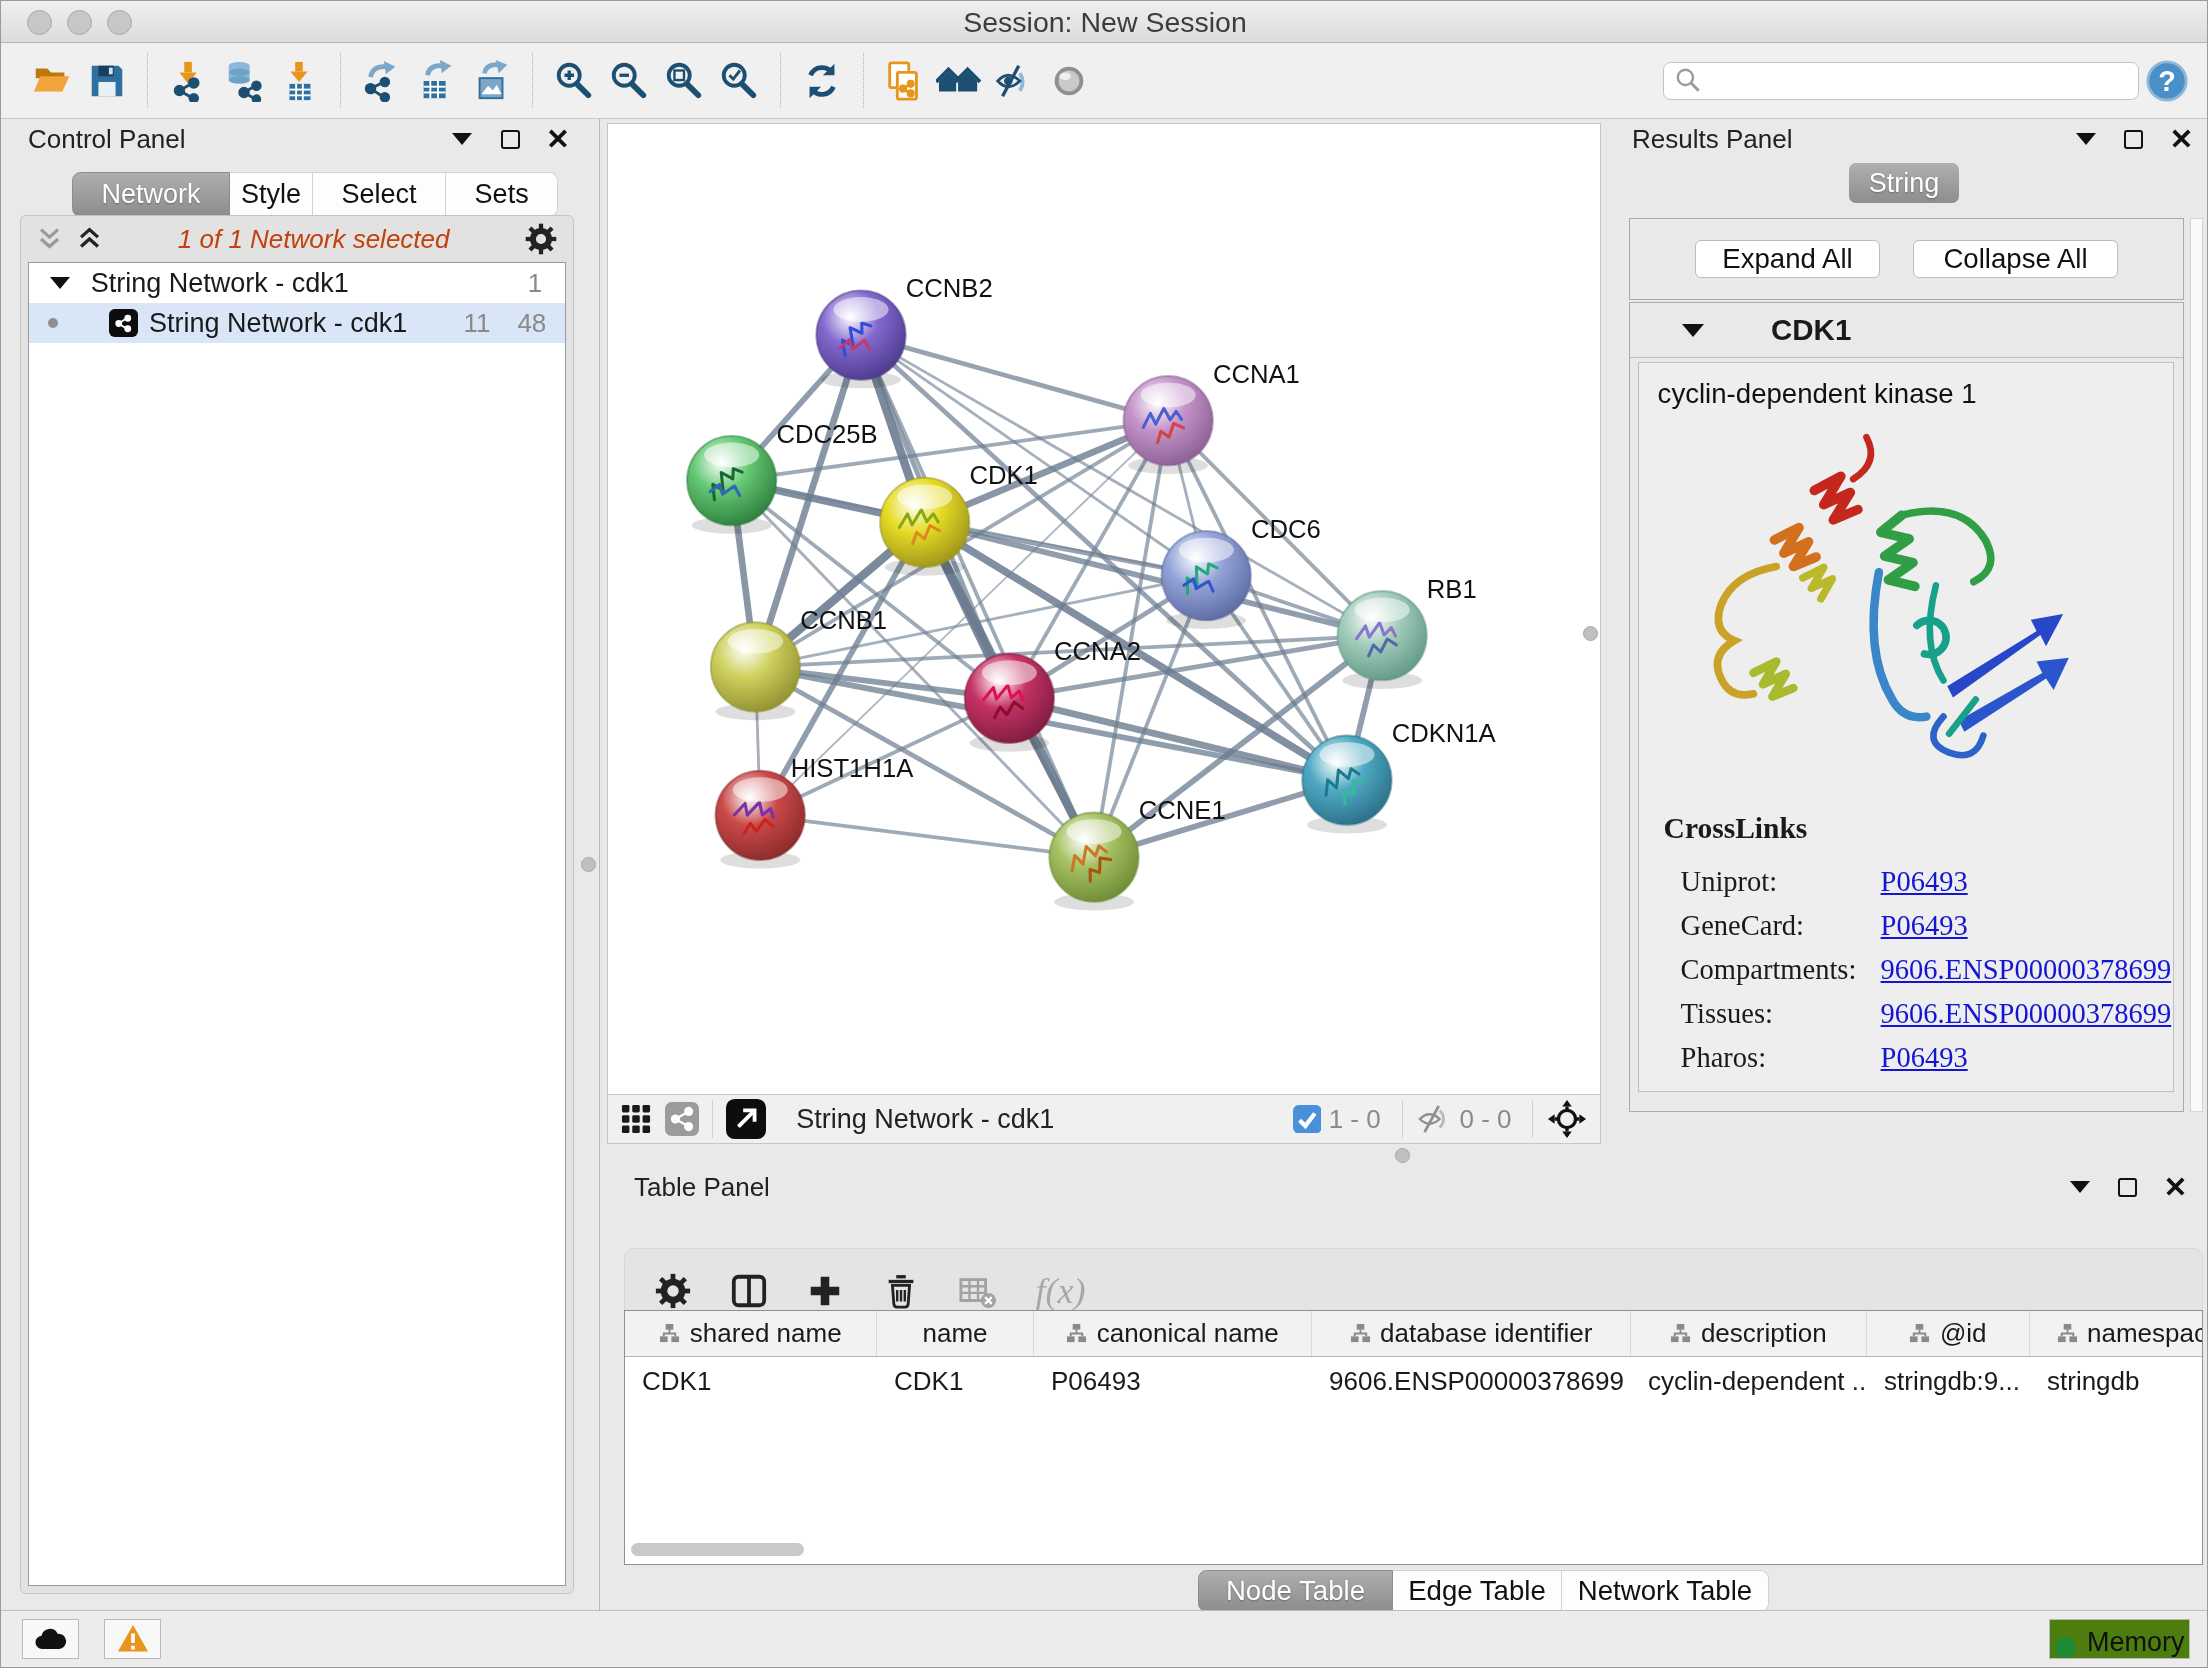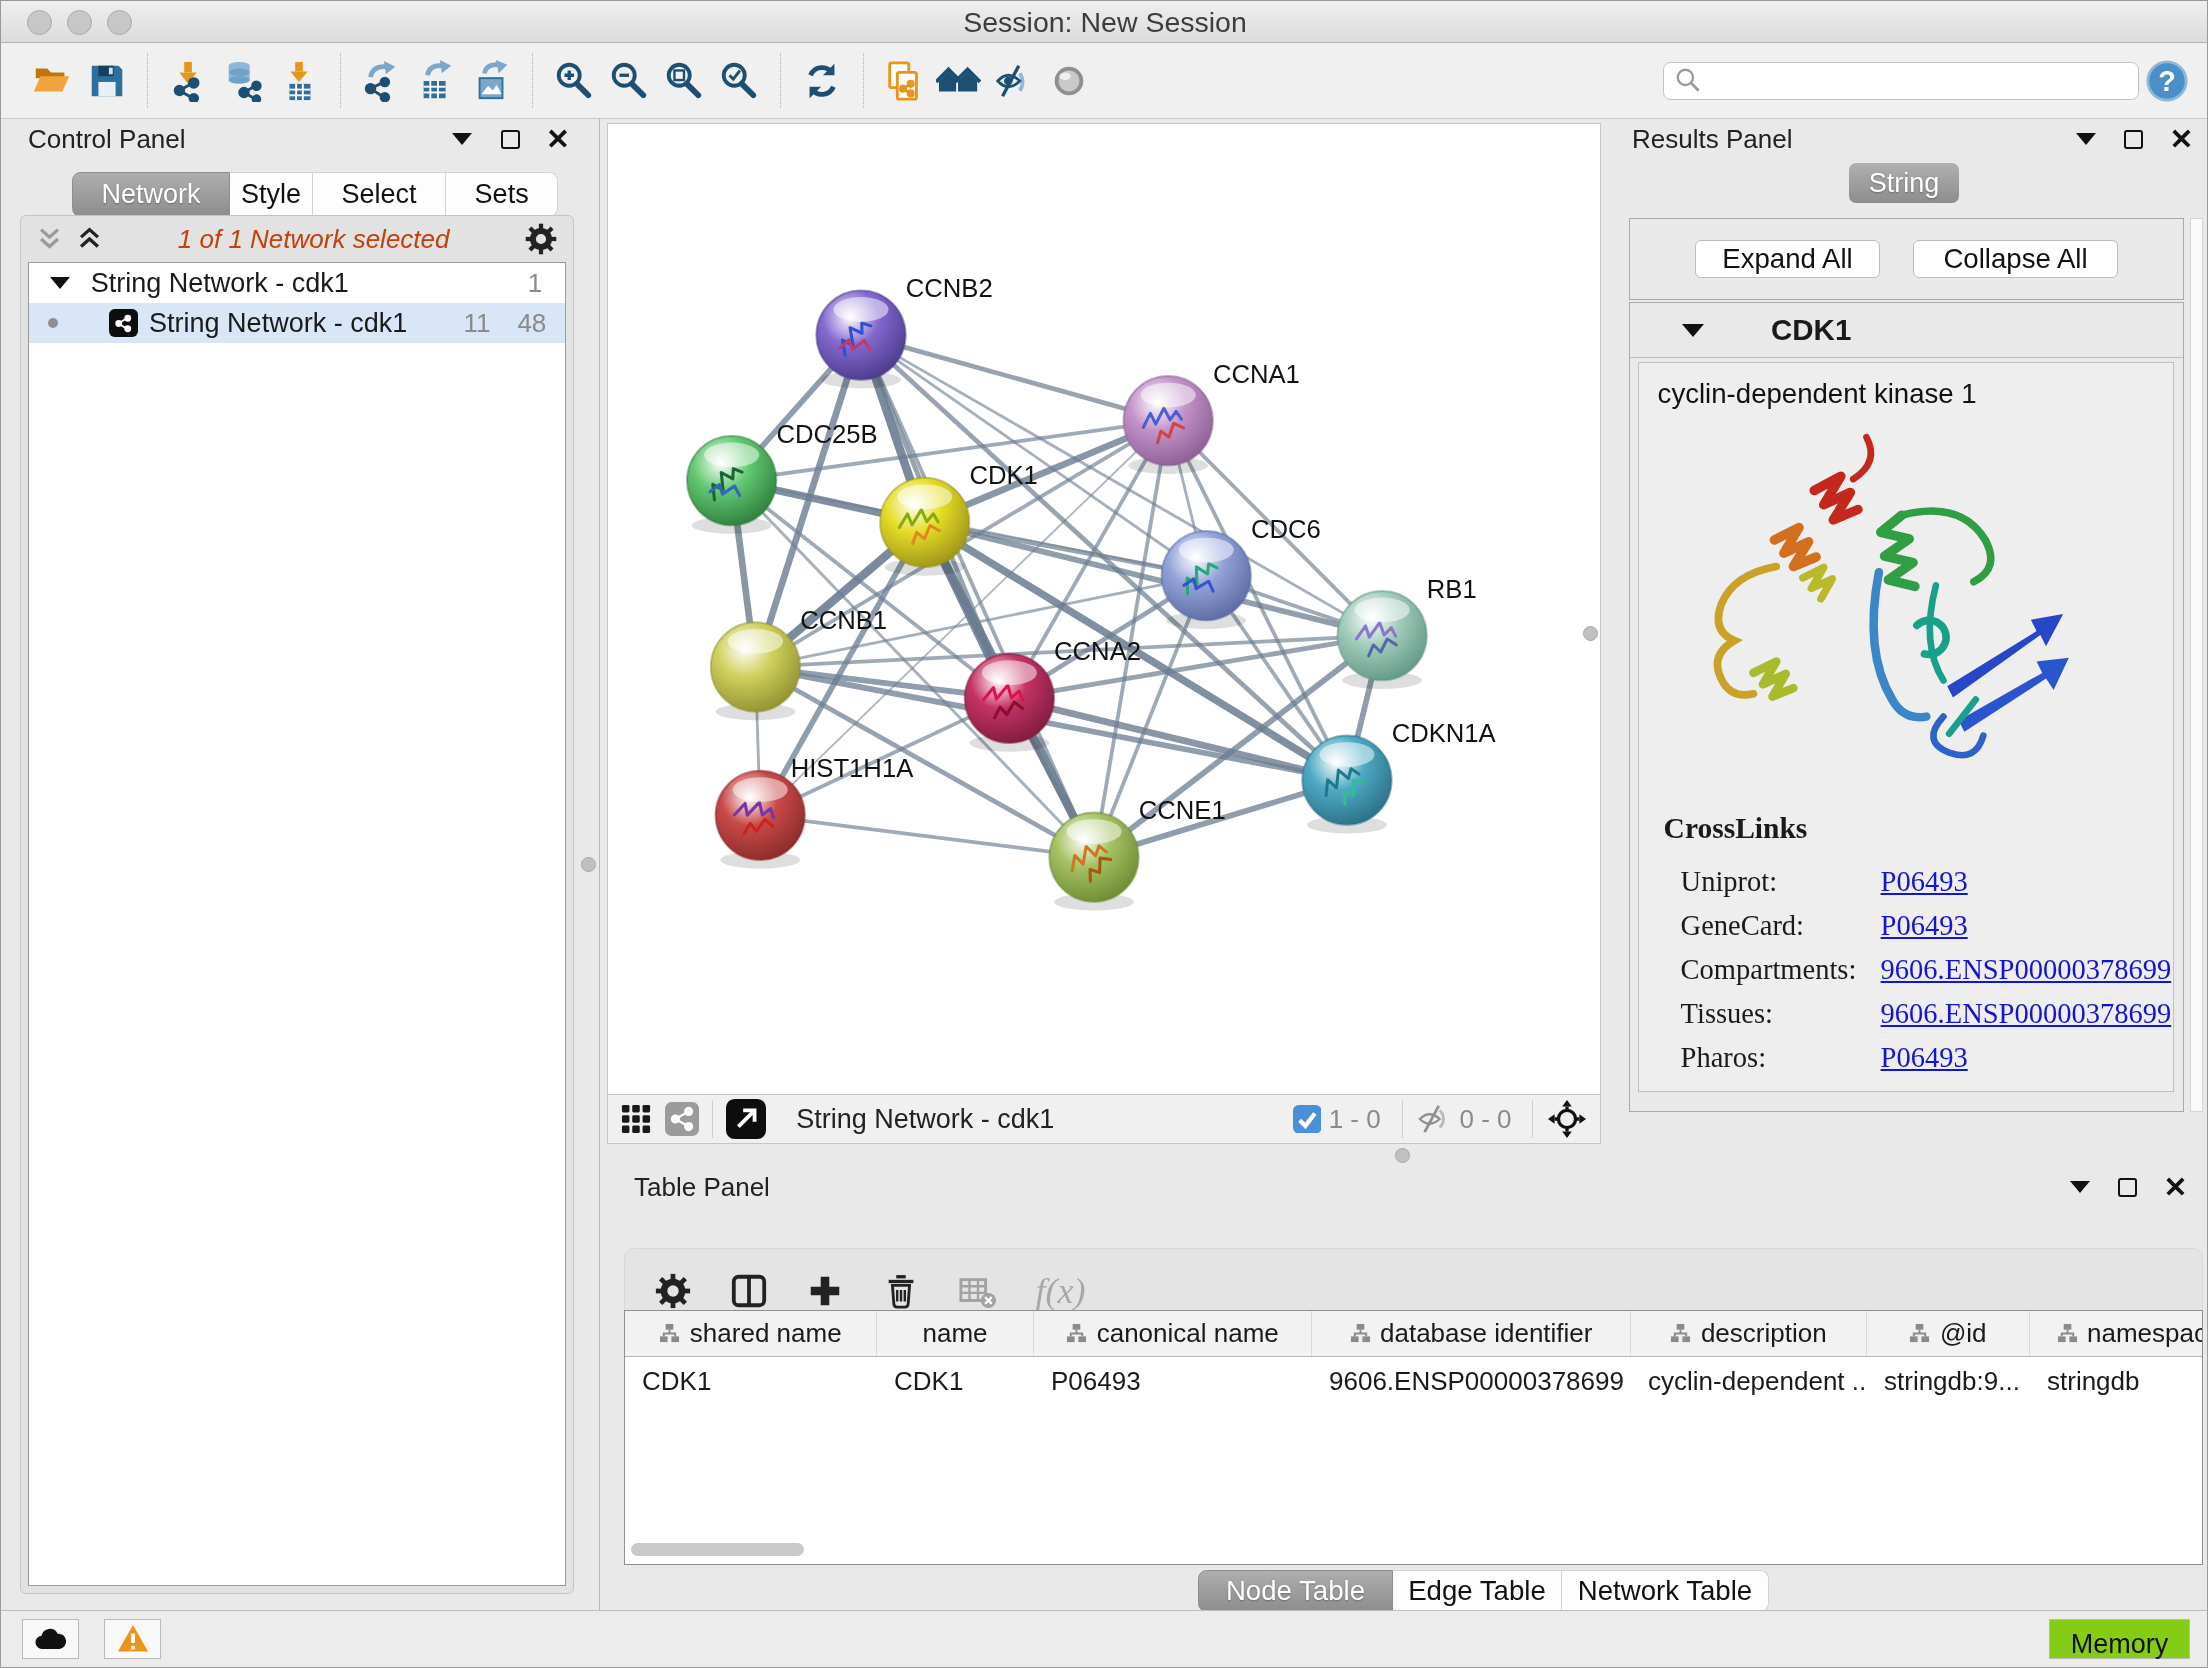--- a/index.html
+++ b/index.html
@@ -123,22 +123,22 @@
   .tp-tab:first-child { border-left:1px solid #d2d2d2; border-radius:8.6px 0 0 8.6px; }
   .tp-tab:last-child { border-radius:0 8.6px 8.6px 0; }
   .tp-tab.sel { background:linear-gradient(#aeaeae,#8d8d8d); color:#fff; border-color:#8d8d8d;
                 text-shadow:0 1px 1.9px rgba(0,0,0,.3); }
 
   
   .statusbar { position:absolute; left:0; top:1609px; width:2208px; height:59px;
                background:#ececec; border-top:1px solid #bdbdbd; }
   .sb-btn { position:absolute; top:7.6px; width:57px; height:40px; background:#f8f8f8;
             border:1.9px solid #b9b9b9; display:flex; align-items:center; justify-content:center; }
-  .memory-btn { position:absolute; right:19px; top:7.6px; width:141px; height:40px; background:#84cc16;
-                border:1.9px solid #b9b9b9; display:flex; align-items:center; justify-content:center; gap:11.4px;flex-direction:column; }
+  .memory-btn { position:absolute; right:19px; top:7.6px; width:141px; height:40px; background:#4d7c0f;
+                border:1.9px solid #b9b9b9; display:flex; align-items:flex-end; justify-content:center; gap:11.4px; }
   .mem-dot { width:21px; height:21px; border-radius:50%; background:#1d8a34; }
   .memory-btn span { font-size:27px; color:#111; }
 
   svg { display:block; }
   .chev { display:flex; gap:5.7px; align-items:center; }
 </style>
 </head>
 <body>
 
 <div class="app">

